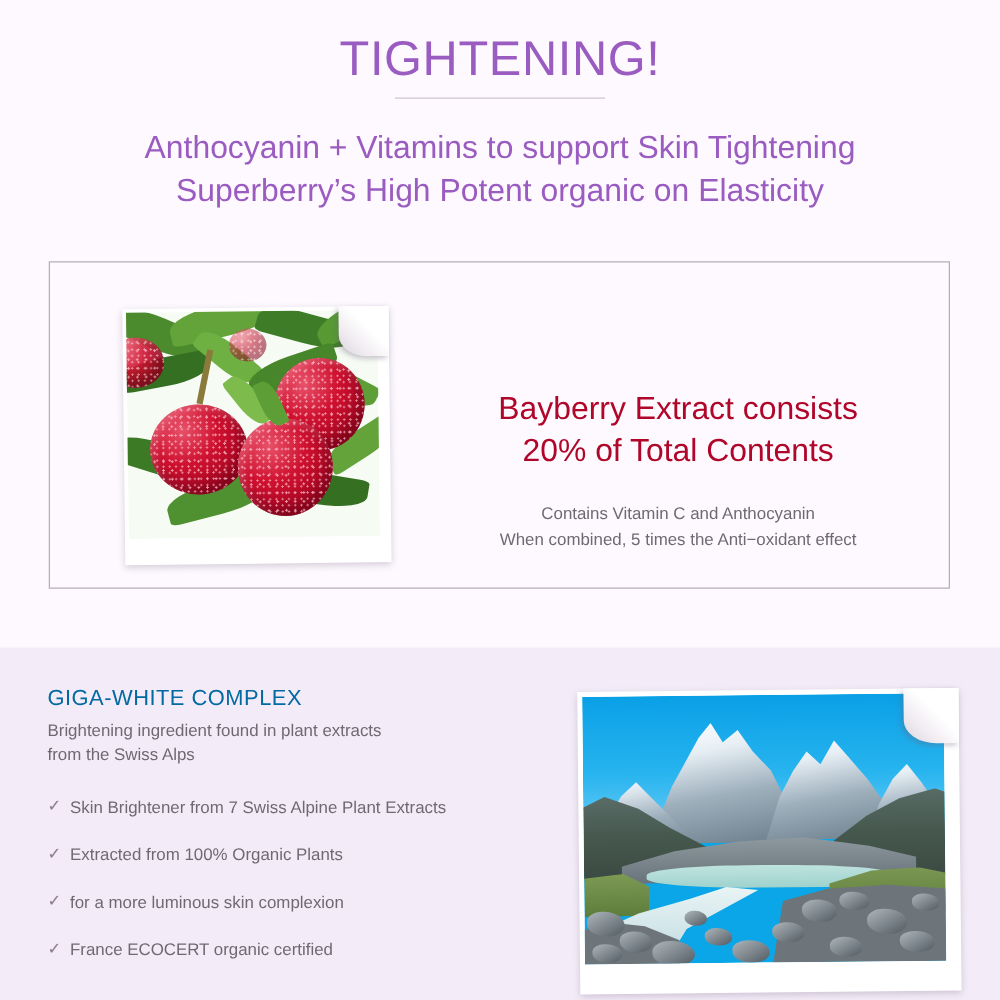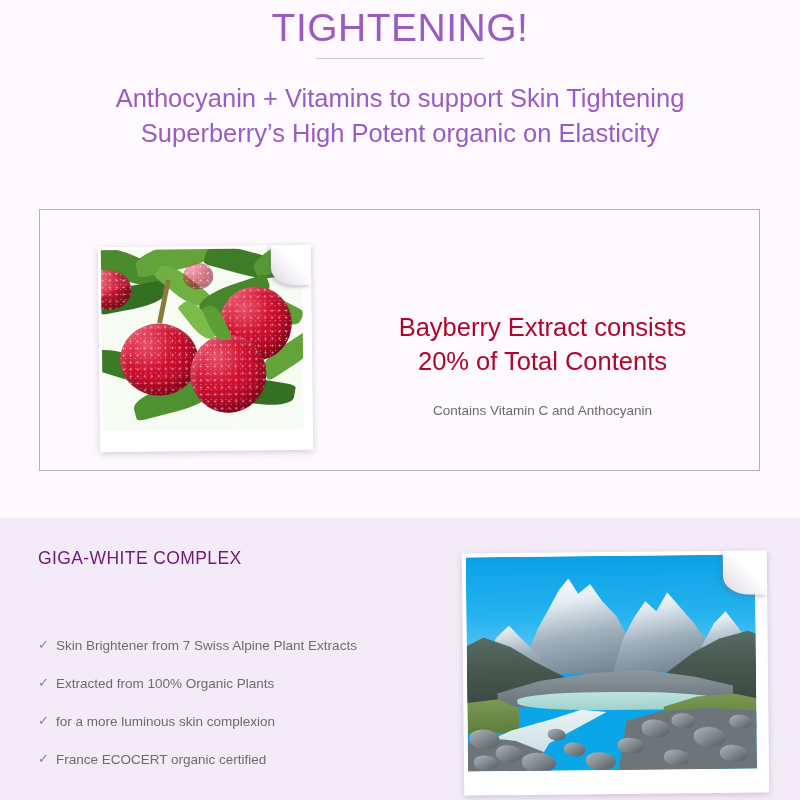--- a/index.html
+++ b/index.html
@@ -38,21 +38,21 @@
 
   
   .header {
     position: absolute;
     left: 0; top: 0;
     width: 800px;
     text-align: center;
   }
   .title {
     margin: 0;
-    padding-top: 8px;
+    padding-top: 28px;
     font-size: 39px;
     font-weight: normal;
     letter-spacing: 0.5px;
     color: #9a5cc0;
     line-height: 1.05;
   }
   .title-rule {
     width: 168px;
     height: 1px;
     background: #cfc6cf;
@@ -176,21 +176,21 @@
   .giga-text {
     position: absolute;
     left: 38px; top: 548px;
     width: 400px;
   }
   .giga-title {
     margin: 0;
     font-size: 17.5px;
     font-weight: normal;
     letter-spacing: 0.4px;
-    color: #701a75;
+    color: #0369a1;
     line-height: 1.2;
   }
   .giga-desc {
     margin: 0;
     padding-top: 6px;
     font-size: 13.5px;
     color: #6f6a72;
     line-height: 1.42;
   }
   .giga-desc .line { display: block; }
@@ -323,25 +323,30 @@
     <div class="curl-fold" style="top:0; right:0; width:40px; height:40px;"></div>
   </div>
 
   <div class="bay-text">
     <p class="bay-headline">
       <span class="line">Bayberry Extract consists</span>
       <span class="line">20% of Total Contents</span>
     </p>
     <p class="bay-sub">
       <span class="line">Contains Vitamin C and Anthocyanin</span>
+      <span class="line">When combined, 5 times the Anti−oxidant effect</span>
     </p>
   </div>
 
   <div class="giga-text">
     <h3 class="giga-title">GIGA-WHITE COMPLEX</h3>
+    <p class="giga-desc">
+      <span class="line">Brightening ingredient found in plant extracts</span>
+      <span class="line">from the Swiss Alps</span>
+    </p>
   </div>
 
   <ul class="giga-list">
     <li>
       <span class="check">✓</span>
       <span class="line">Skin Brightener from 7 Swiss Alpine Plant Extracts</span>
     </li>
     <li>
       <span class="check">✓</span>
       <span class="line">Extracted from 100% Organic Plants</span>

